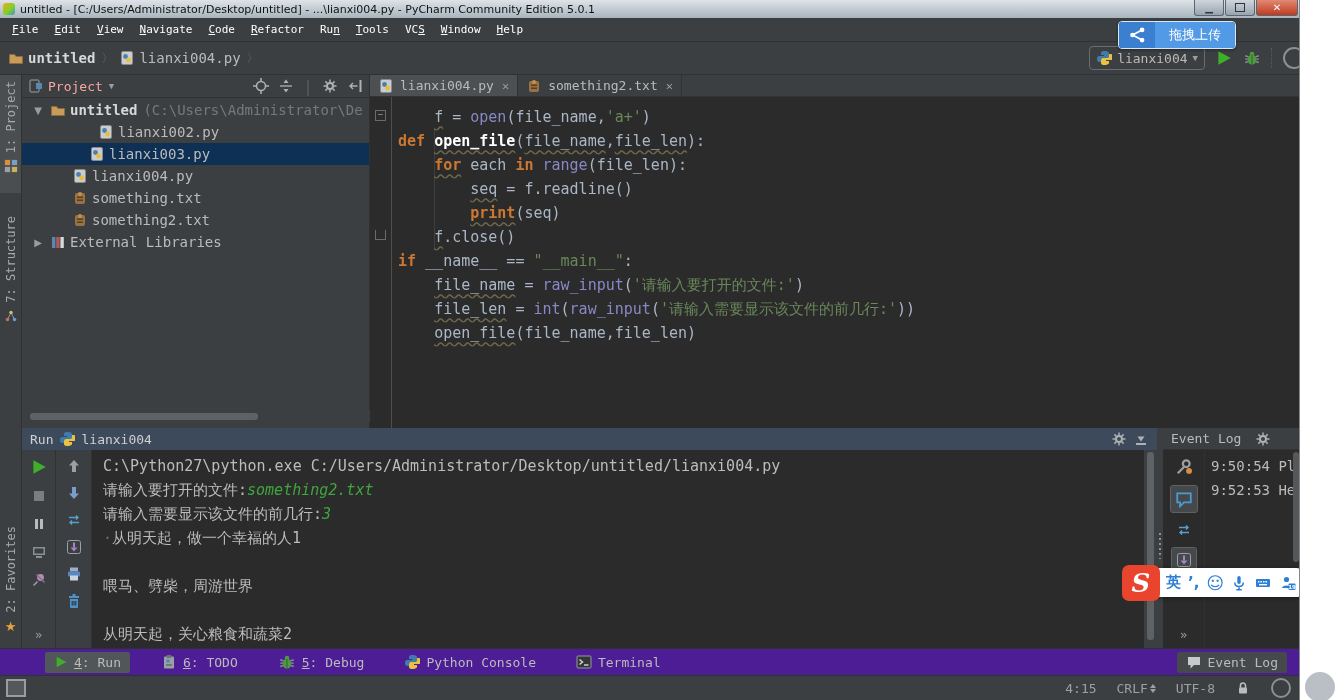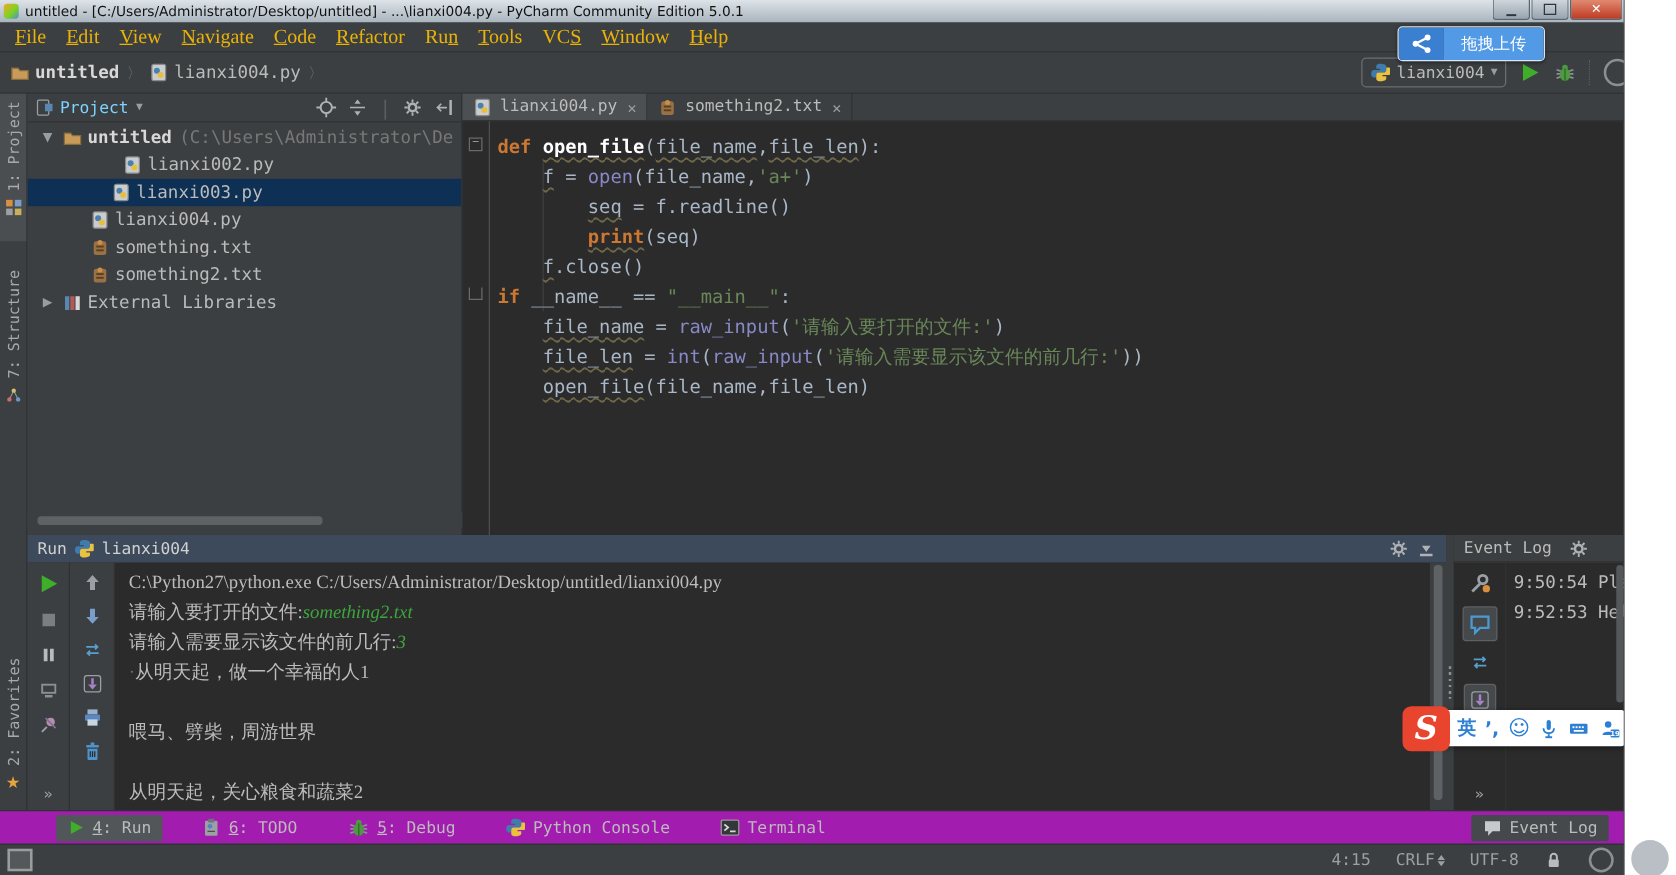--- a/index.html
+++ b/index.html
@@ -17,21 +17,21 @@
   .title-text{font-size:11px;color:#111;white-space:nowrap;}
   .win-btns{position:absolute;right:1px;top:0;display:flex;height:16px;}
   .wbtn{width:28px;height:15px;border:1px solid #5a6672;border-top:none;
     background:linear-gradient(#cfd6dc,#98a4ae);display:flex;align-items:center;justify-content:center;
     color:#2c3540;font-size:10px;line-height:10px;border-radius:0 0 3px 3px;margin-left:1px;}
   .wbtn.close{background:linear-gradient(#e description,#c0392b);background:linear-gradient(#e08a71,#bf3a22);color:#fff;width:40px;}
   .wbtn .maxglyph{width:8px;height:7px;border:1px solid #2c3540;display:block;}
   
   .menubar{position:absolute;left:0;top:18px;width:1299px;height:24px;background:#3c3f41;
     display:flex;align-items:center;padding-left:4px;border-bottom:1px solid #2f3133;box-sizing:border-box;}
-  .menu-item{color:#eab308;font-size:16px;padding:0 8px;white-space:nowrap;font-family:Liberation Serif, serif;}
+  .menu-item{color:#ffffff;font-size:11px;padding:0 8px;white-space:nowrap;}
   .menu-item u{text-decoration:underline;}
   
   .upload-pill{position:absolute;left:1118px;top:21px;height:26px;display:flex;z-index:40;
     border:1px solid #d7e7f8;border-radius:4px;overflow:hidden;box-shadow:0 1px 3px rgba(0,0,0,.4);}
   .upload-ico{width:36px;background:#3b7fd0;display:flex;align-items:center;justify-content:center;}
   .upload-lab{background:#529ae6;color:#fff;font-size:13px;display:flex;align-items:center;padding:0 14px;}
   
   .toolbar{position:absolute;left:0;top:42px;width:1299px;height:33px;background:#3c3f41;
     border-bottom:1px solid #2f3133;box-sizing:border-box;display:flex;align-items:center;}
   .crumbs{display:flex;align-items:center;margin-left:8px;gap:4px;}
@@ -49,21 +49,21 @@
     border-right:1px solid #2f3133;box-sizing:border-box;}
   .stripe-btn{position:absolute;left:0;width:21px;display:flex;flex-direction:column;align-items:center;}
   .stripe-label{writing-mode:vertical-lr;transform:rotate(180deg);color:#a9a9a9;font-size:12px;white-space:nowrap;}
   .stripe-btn.sel{background:#4b4e50;}
   .stripe-ico{margin-top:6px;}
   .star{color:#e8a33d;font-size:13px;font-family:"DejaVu Sans",sans-serif;}
   
   .project{position:absolute;left:22px;top:75px;width:348px;height:353px;background:#3c3f41;
     border-right:1px solid #2f3133;box-sizing:border-box;overflow:hidden;}
   .proj-head{height:22px;border-bottom:1px solid #323232;display:flex;align-items:center;padding:0 6px;}
-  .proj-title{color:#7dd3fc;font-size:13px;margin-left:4px;}
+  .proj-title{color:#fca5a5;font-size:13px;margin-left:4px;}
   .proj-head .sp{flex:1;}
   .phicon{margin-left:9px;display:flex;align-items:center;}
   .tree{position:relative;font-size:14px;color:#bbbbbb;margin-top:1px;}
   .tree-row{height:22px;display:flex;align-items:center;white-space:nowrap;}
   .tree-row.sel{background:#0d3054;}
   .tw{display:inline-flex;width:16px;justify-content:center;margin-right:4px;}
   .caret-exp{color:#9a9d9f;font-size:10px;font-family:"DejaVu Sans",sans-serif;}
   .root-name{font-weight:bold;color:#d8d8d8;margin-right:6px;}
   .root-path{color:#787878;}
   .hscroll{position:absolute;left:22px;top:410px;width:348px;height:12px;background:#3c3f41;}
@@ -94,21 +94,21 @@
     display:flex;align-items:center;padding:0 8px;box-sizing:border-box;gap:6px;}
   .run-title{color:#d0d0d0;font-size:13px;}
   .run-head .sp{flex:1;}
   .rtool1{position:absolute;left:0;top:22px;width:34px;height:198px;background:#3c3f41;
     border-right:1px solid #323232;box-sizing:border-box;display:flex;flex-direction:column;align-items:center;gap:12px;padding-top:8px;}
   .rtool2{position:absolute;left:34px;top:22px;width:36px;height:198px;background:#3c3f41;
     border-right:1px solid #323232;box-sizing:border-box;display:flex;flex-direction:column;align-items:center;gap:11px;padding-top:8px;}
   .more{color:#9a9d9f;font-size:12px;margin-top:auto;margin-bottom:6px;}
   .console{position:absolute;left:70px;top:22px;width:1050px;height:198px;padding:4px 0 0 11px;
     font-size:15px;line-height:24px;overflow:hidden;}
-  .con-line{white-space:pre;min-height:24px;font-family:Liberation Serif, serif;}
+  .con-line{white-space:pre;min-height:24px;}
   .c-out{color:#bcbcbc;}
   .c-in{color:var(--cin);font-style:italic;}
   .c-dim{color:#6a6a6a;}
   .vscroll{position:absolute;right:0;top:22px;width:13px;height:198px;background:#3c3f41;}
   .vthumb{position:absolute;left:3px;top:2px;width:7px;height:188px;background:#5f6264;border-radius:3px;}
   
   .split-v{position:absolute;left:1157px;top:428px;width:6px;height:220px;background:#3c3f41;}
   .split-dots{position:absolute;left:2px;top:105px;width:2px;height:26px;
     background:repeating-linear-gradient(#8b9093 0 2px,transparent 2px 5px);}
   .eventlog{position:absolute;left:1163px;top:428px;width:136px;height:220px;background:#2b2b2b;}
@@ -116,21 +116,21 @@
     box-sizing:border-box;display:flex;align-items:center;gap:14px;padding:0 8px;}
   .ev-title{color:#bbbbbb;font-size:13px;}
   .ev-tools{position:absolute;left:0;top:22px;width:42px;height:198px;border-right:1px solid #323232;box-sizing:border-box;
     display:flex;flex-direction:column;align-items:center;gap:9px;padding-top:8px;}
   .boxed{border:1px solid #5e6163;border-radius:3px;background:#46494b;padding:4px;display:flex;}
   .ev-body{position:absolute;left:44px;top:22px;right:0;bottom:0;padding:4px 0 0 4px;
     font-size:14px;line-height:24px;color:#bbbbbb;overflow:hidden;}
   .ev-row{white-space:nowrap;}
   .ev-sb{position:absolute;right:0;top:24px;width:6px;height:110px;background:#55585a;border-radius:3px;}
   
-  .bottombar{position:absolute;left:0;top:648px;width:1299px;height:27px;background:#a21caf;
+  .bottombar{position:absolute;left:0;top:648px;width:1299px;height:27px;background:#4c1d95;
     border-top:1px solid #2f3133;box-sizing:border-box;display:flex;align-items:center;}
   .bb-item{display:flex;align-items:center;gap:6px;color:#bbbbbb;font-size:13px;height:21px;
     padding:0 9px;border-radius:2px;white-space:nowrap;}
   .bb-item.active{background:#515658;}
   .bb-item u{text-decoration:underline;}
   .bb-right{position:absolute;right:12px;display:flex;align-items:center;gap:6px;color:#bbbbbb;
     font-size:13px;height:21px;padding:0 9px;background:#46494b;border-radius:2px;}
   
   .statusbar{position:absolute;left:0;top:675px;width:1299px;height:25px;background:#3c3f41;
     border-top:1px solid #2f3133;box-sizing:border-box;display:flex;align-items:center;color:#9da0a2;font-size:13px;}
@@ -420,22 +420,23 @@
         <span>something2.txt</span>
         <span class="tab-close">✕</span>
       </div>
     </div>
     <div class="gutter">
       <div class="fold" style="top:13px;">−</div>
       <div class="fold" style="top:133px;border-top:none;"></div>
     </div>
     <div class="indent-guide"></div>
     <div class="code">
+        <div class="code-line"><span class="tk-pl">    </span><span class="tk-pl w">f</span><span class="tk-pl"> = </span><span class="tk-bi">open</span><span class="tk-pl">(file_name,</span><span class="tk-str">'a+'</span><span class="tk-pl">)</span></div>
         <div class="code-line"><span class="tk-kw">def </span><span class="tk-fn w">open_file</span><span class="tk-pl">(</span><span class="tk-pl w">file_name</span><span class="tk-pl">,</span><span class="tk-pl w">file_len</span><span class="tk-pl">):</span></div>
-        <div class="code-line"><span class="tk-pl">    </span><span class="tk-pl w">f</span><span class="tk-pl"> = </span><span class="tk-bi">open</span><span class="tk-pl">(file_name,</span><span class="tk-str">'a+'</span><span class="tk-pl">)</span></div>
+        <div class="code-line"><span class="tk-pl">    </span><span class="tk-kw w">for</span><span class="tk-pl"> each </span><span class="tk-kw">in</span><span class="tk-pl"> </span><span class="tk-bi">range</span><span class="tk-pl">(file_len):</span></div>
         <div class="code-line"><span class="tk-pl">        </span><span class="tk-pl w">seq</span><span class="tk-pl"> = f.readline()</span></div>
         <div class="code-line"><span class="tk-pl">        </span><span class="tk-kw w">print</span><span class="tk-pl">(seq)</span></div>
         <div class="code-line"><span class="tk-pl">    </span><span class="tk-pl w">f</span><span class="tk-pl">.close()</span></div>
         <div class="code-line"><span class="tk-kw">if </span><span class="tk-pl">__name__ == </span><span class="tk-str">"__main__"</span><span class="tk-pl">:</span></div>
         <div class="code-line"><span class="tk-pl">    </span><span class="tk-pl w">file_name</span><span class="tk-pl"> = </span><span class="tk-bi">raw_input</span><span class="tk-pl">(</span><span class="tk-str">'请输入要打开的文件:'</span><span class="tk-pl">)</span></div>
         <div class="code-line"><span class="tk-pl">    </span><span class="tk-pl w">file_len</span><span class="tk-pl"> = </span><span class="tk-bi">int</span><span class="tk-pl">(</span><span class="tk-bi">raw_input</span><span class="tk-pl">(</span><span class="tk-str">'请输入需要显示该文件的前几行:'</span><span class="tk-pl">))</span></div>
         <div class="code-line"><span class="tk-pl">    </span><span class="tk-pl w">open_file</span><span class="tk-pl">(file_name,file_len)</span></div>
       </div>
   </div>
 

